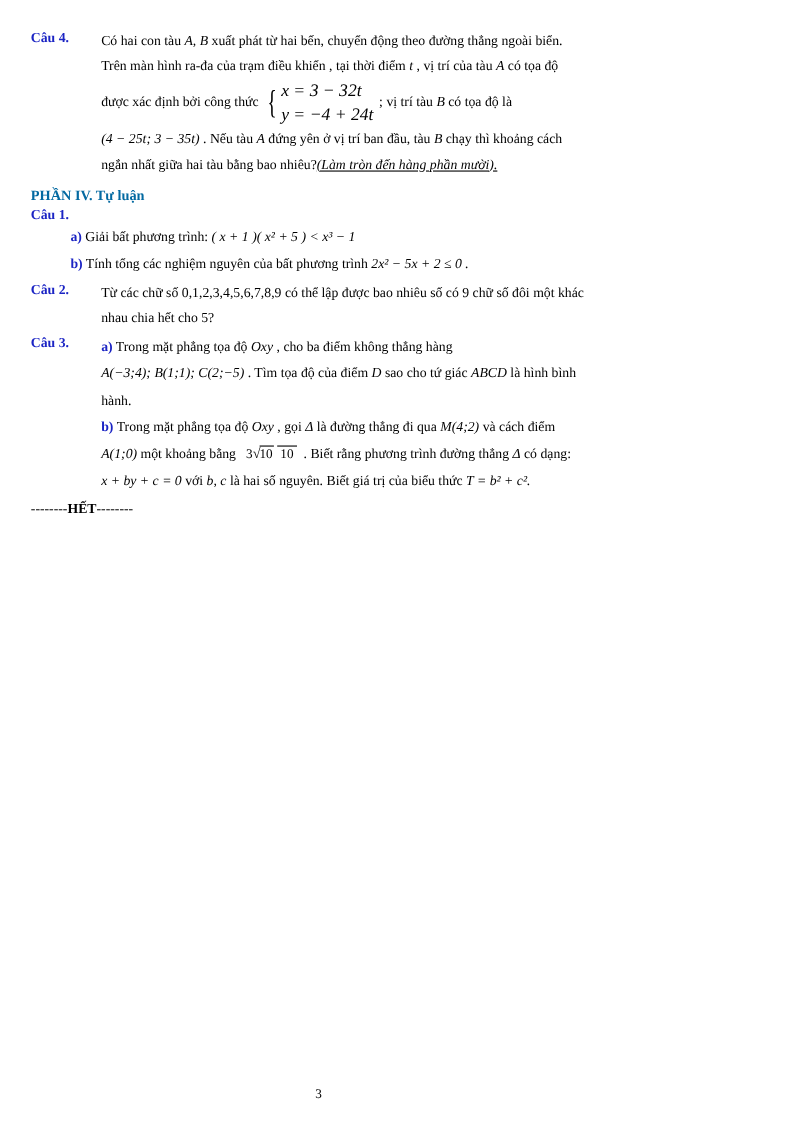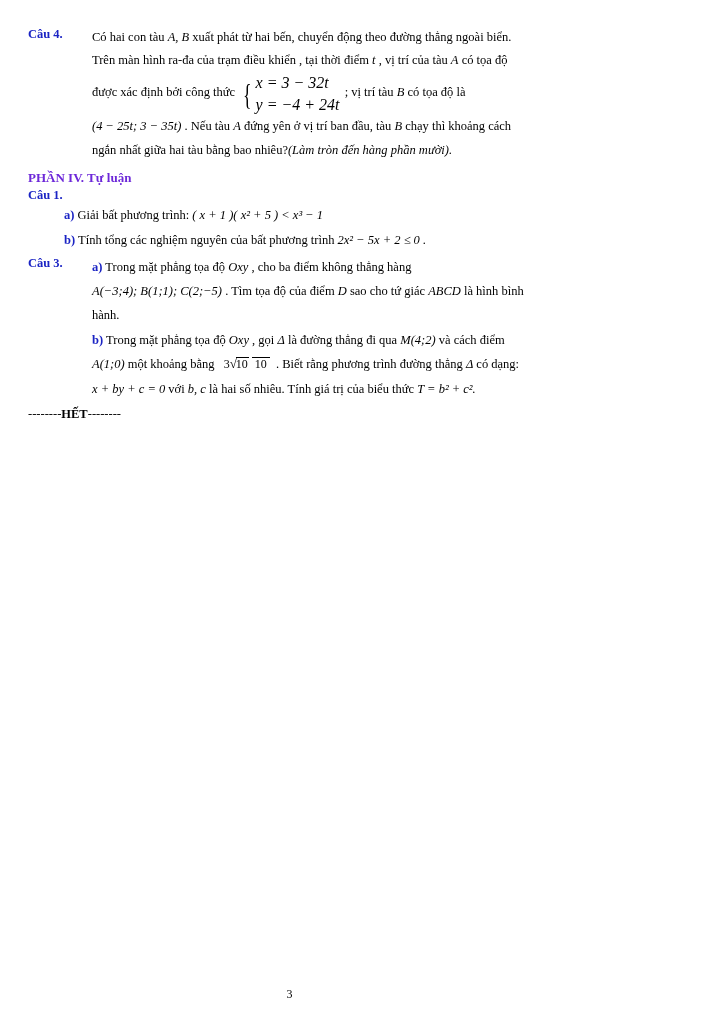--- a/index.html
+++ b/index.html
@@ -49,21 +49,21 @@
   .mn {
     font-family: "Liberation Serif", serif;
     font-style: normal;
   }
   .sub-lbl {
     color: #1b24c4;
     font-weight: bold;
     font-size: 12.5px;
   }
   .part-head {
-    color: #6d28d9;
+    color: #0369a1;
     font-weight: bold;
     font-size: 13px;
     margin-top: 8px;
     margin-bottom: 2px;
   }
   .sec-lbl {
     color: #1b24c4;
     font-weight: bold;
     font-size: 12.5px;
     margin-top: 2px;
@@ -139,20 +139,21 @@
   .pageno {
     position: absolute;
     left: 0;
     right: 0;
     bottom: 22px;
     text-align: center;
     font-size: 12px;
   }
   .ital {
     font-style: italic;
+    text-decoration: underline;
   }
   .nowrap { white-space: nowrap; font-style: italic; }
 </style>
 </head>
 <body>
 
 <div class="page">
 
   <div class="blk">
     <div class="lbl lbl-w">Câu 4.</div>
@@ -192,20 +193,29 @@
       <span>Giải bất phương trình:</span>
       <span class="mi">( x + 1 )( x² + 5 ) &lt; x³ − 1</span>
     </div>
     <div class="indent">
       <span class="sub-lbl">b)</span>
       <span>Tính tổng các nghiệm nguyên của bất phương trình</span>
       <span class="mi">2x² − 5x + 2 ≤ 0 .</span>
     </div>
   </div>
 
+  <div class="blk" style="margin-top:2px;">
+    <div class="lbl lbl-w">Câu 2.</div>
+    <div class="body-col">
+      <span>Từ các chữ số</span>
+      <span class="mn">0,1,2,3,4,5,6,7,8,9</span>
+      <span>có thể lập được bao nhiêu số có 9 chữ số đôi một khác nhau chia hết cho</span>
+      <span class="mn">5</span><span>?</span>
+    </div>
+  </div>
 
   <div class="blk" style="margin-top:2px;">
     <div class="lbl lbl-w">Câu 3.</div>
     <div class="body-col">
       <div class="line">
         <span class="sub-lbl">a)</span>
         <span>Trong mặt phẳng tọa độ</span>
         <span class="mi">Oxy</span>
         <span>, cho ba điểm không thẳng hàng</span>
         <span class="mi nowrap">A(−3;4); B(1;1); C(2;−5)</span>
@@ -231,21 +241,21 @@
             <span class="mn">3</span><span class="sqrt-wrap"><span class="rad">√</span><span class="under mn">10</span></span>
           </span>
           <span class="den mn">10</span>
         </span>
         <span>. Biết rằng phương trình đường thẳng</span>
         <span class="mi">Δ</span>
         <span>có dạng:</span>
         <span class="mi nowrap">x + by + c = 0</span>
         <span>với</span>
         <span class="mi">b, c</span>
-        <span>là hai số nhiêu. Tính giá trị của biểu thức</span>
+        <span>là hai số nguyên. Biết giá trị của biểu thức</span>
         <span class="mi nowrap">T = b² + c².</span>
       </div>
     </div>
   </div>
 
   <div class="end-line">
     <span>--------</span><b>HẾT</b><span>--------</span>
   </div>
 
   <div class="pageno">3</div>

